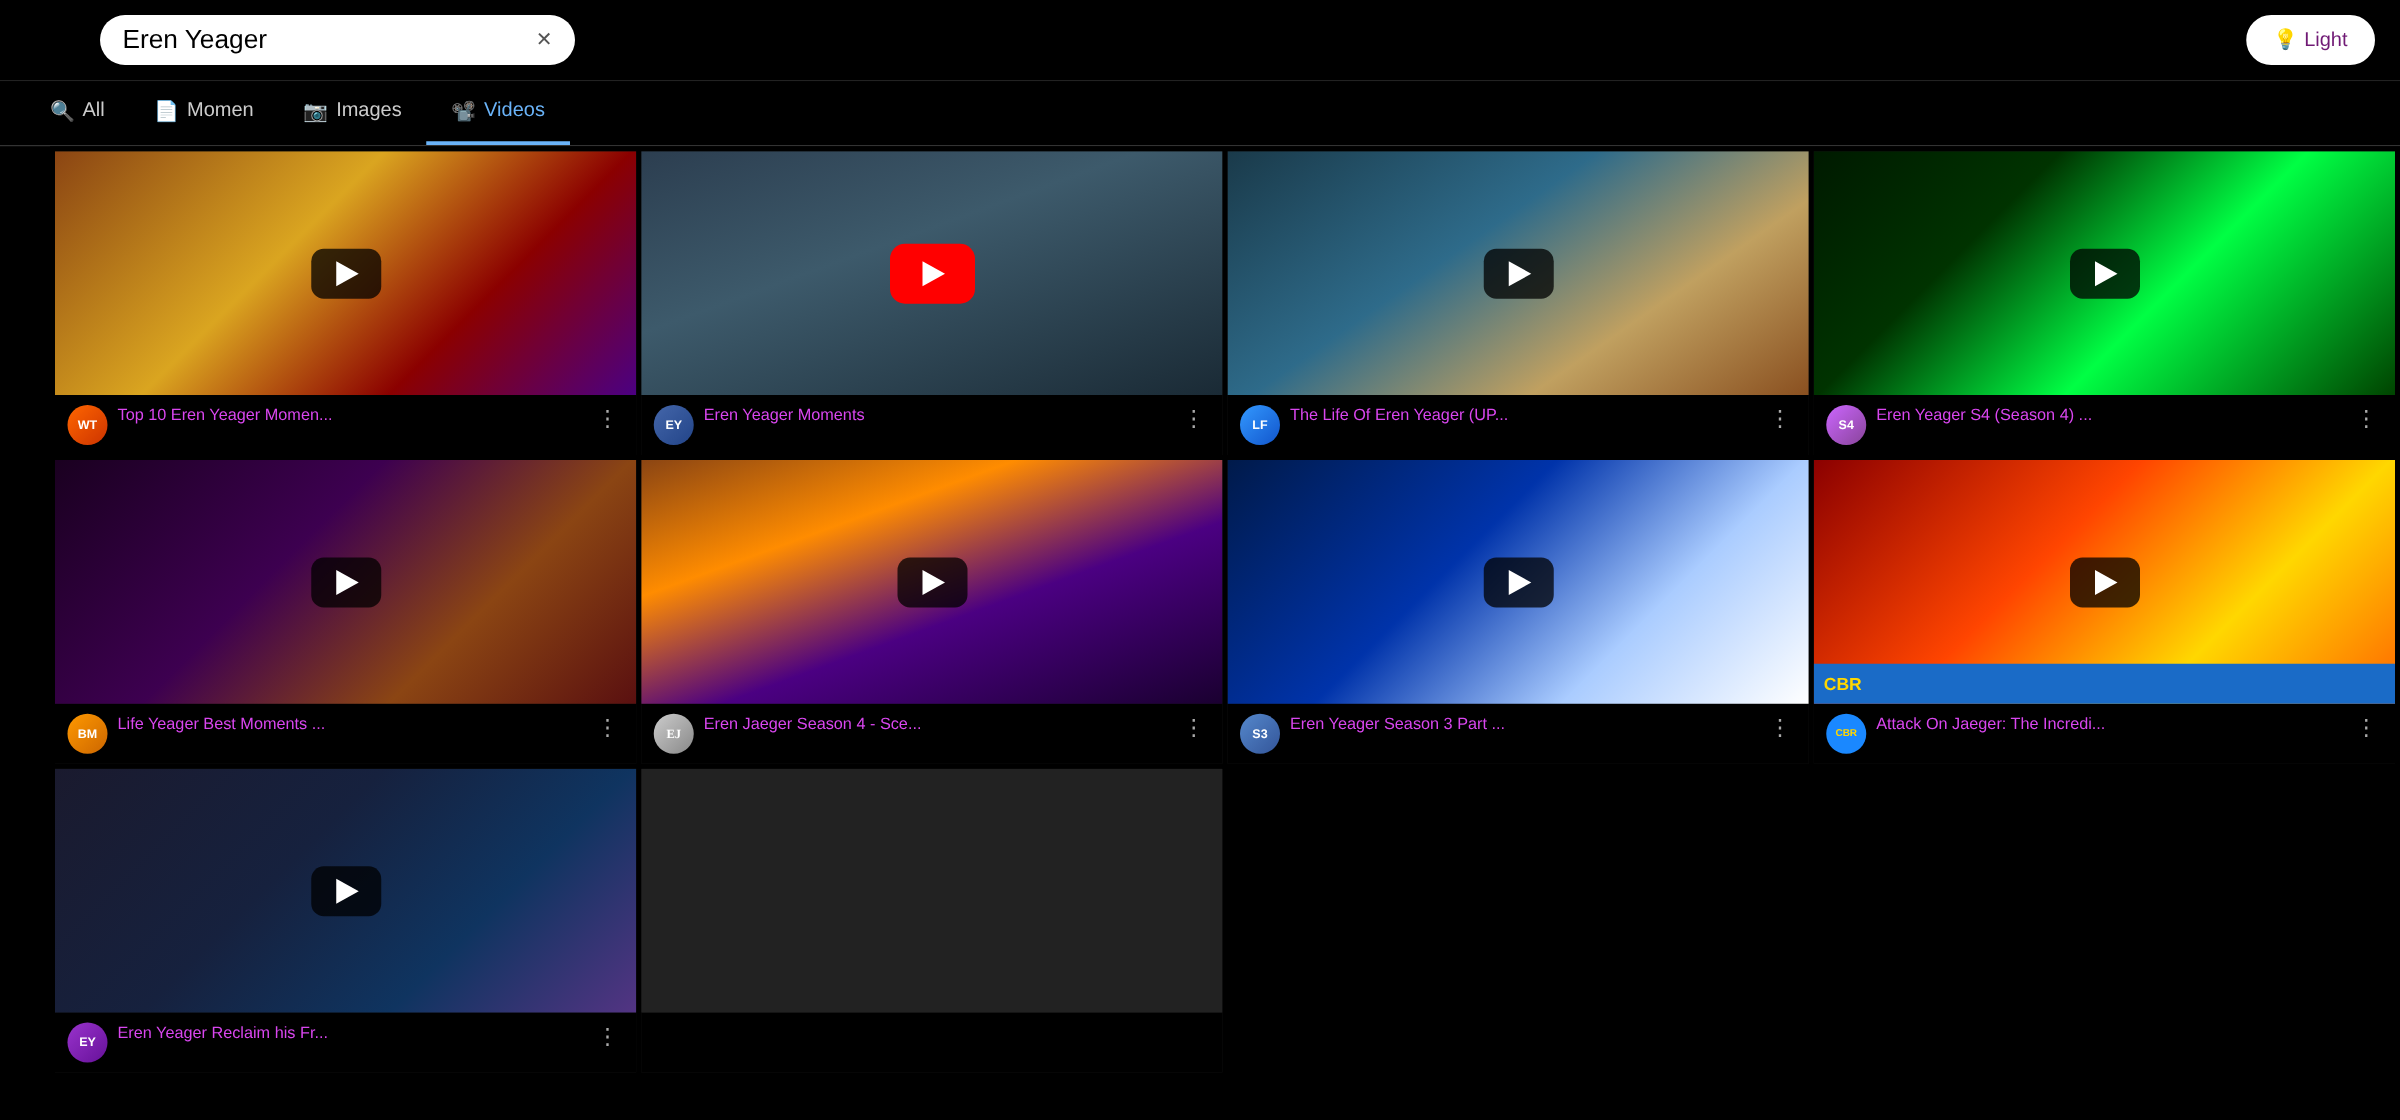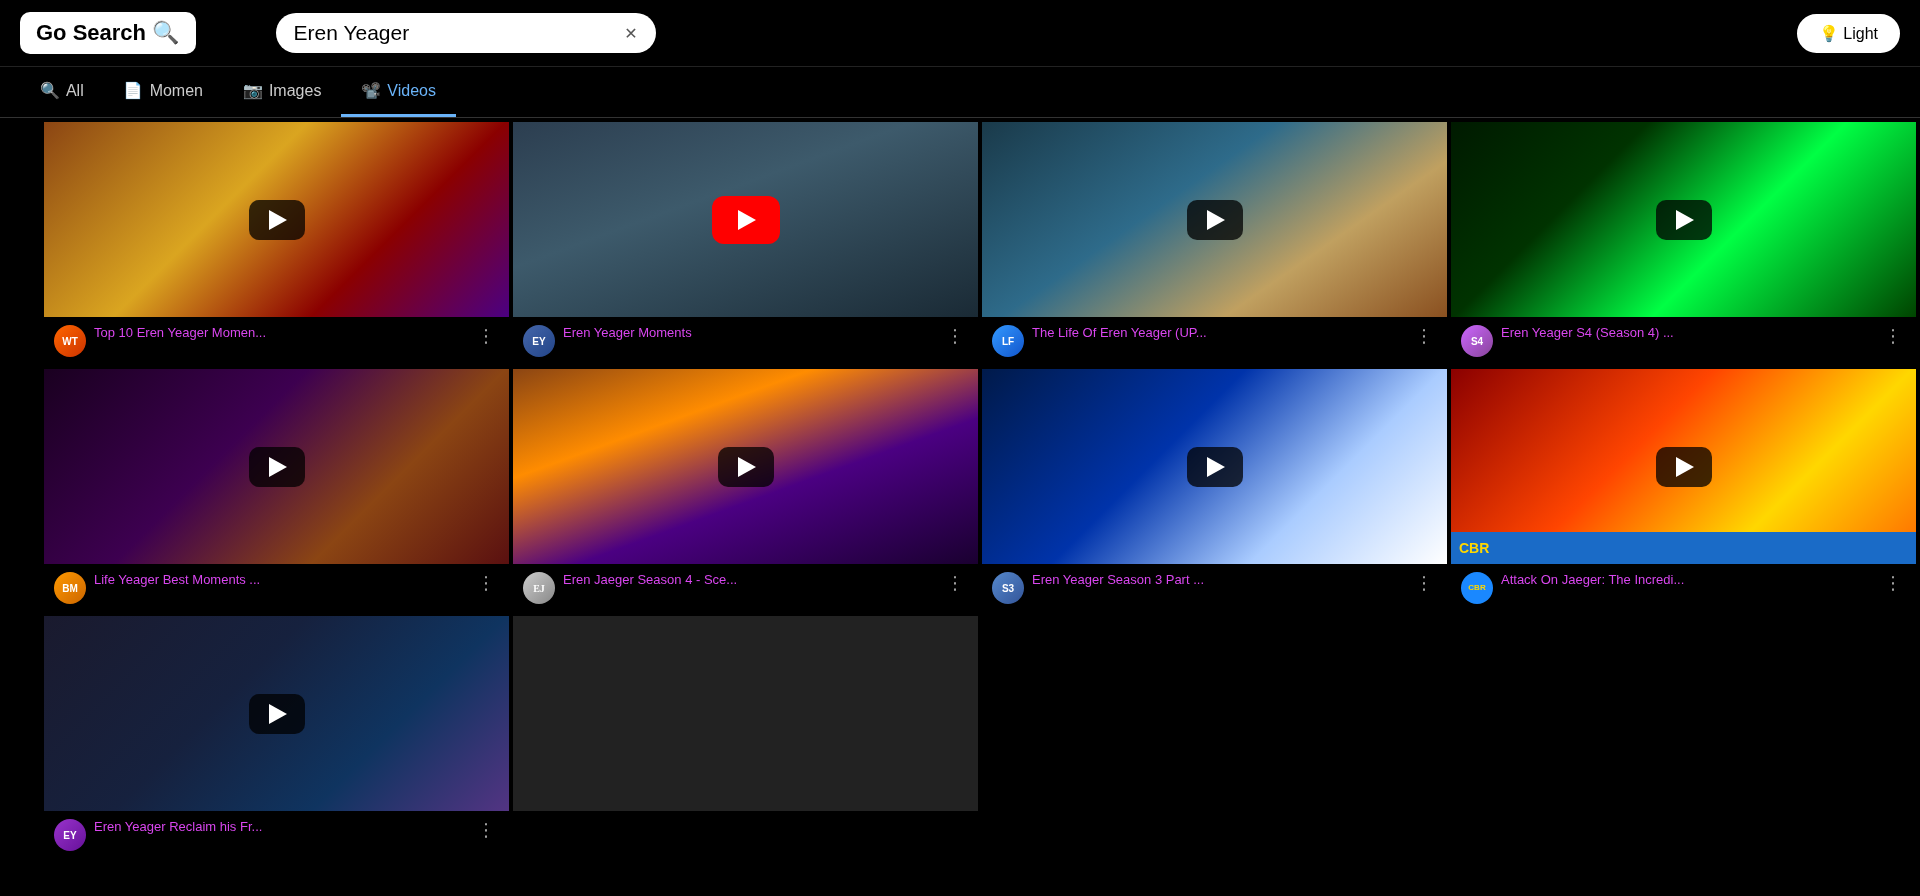--- a/index.html
+++ b/index.html
@@ -61,21 +61,21 @@
       border: none;
       cursor: pointer;
       color: #555;
       font-size: 16px;
     }
 
     .spacer { flex: 1; }
 
     .theme-btn {
       background: #fff;
-      color: #000000;
+      color: #701a75;
       border: 2px solid #fff;
       border-radius: 30px;
       padding: 8px 20px;
       font-size: 16px;
       cursor: pointer;
       display: flex;
       align-items: center;
       gap: 6px;
       font-weight: 500;
     }
@@ -249,21 +249,20 @@
     .cbr-label {
       color: #FFD700;
       font-weight: bold;
       font-size: 14px;
     }
   </style>
 </head>
 <body>
 
 <div class="header">
-  <button class="logo-btn">Go Search 🔍</button>
 
   <div class="search-bar">
     <input class="search-input" type="text" value="Eren Yeager" style="">
     <button class="clear-btn">✕</button>
   </div>
 
   <div class="spacer"></div>
 
   <button class="theme-btn">💡 Light</button>
 </div>

